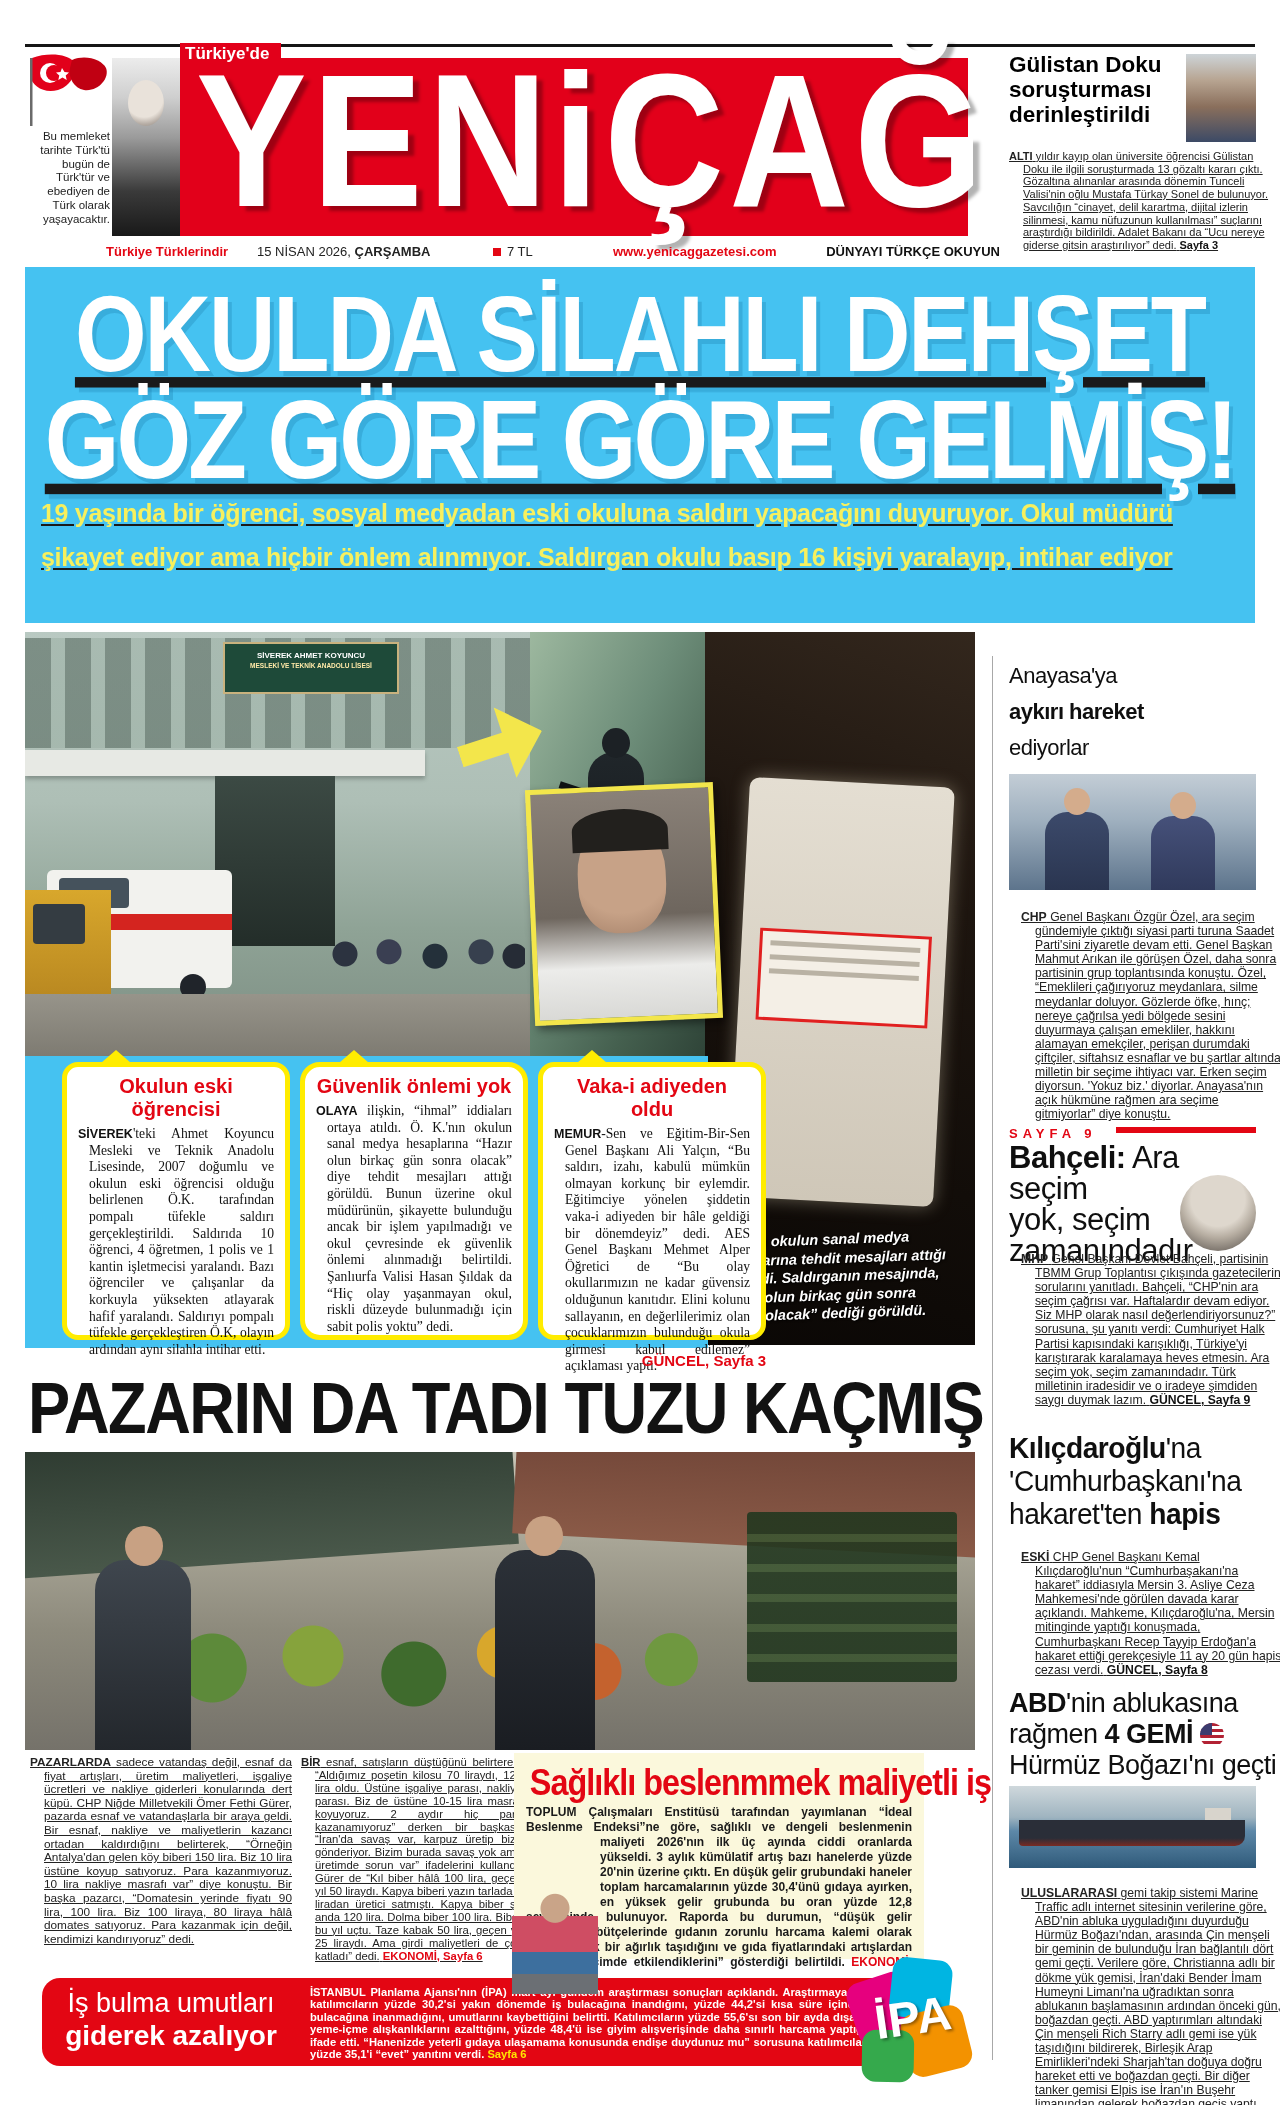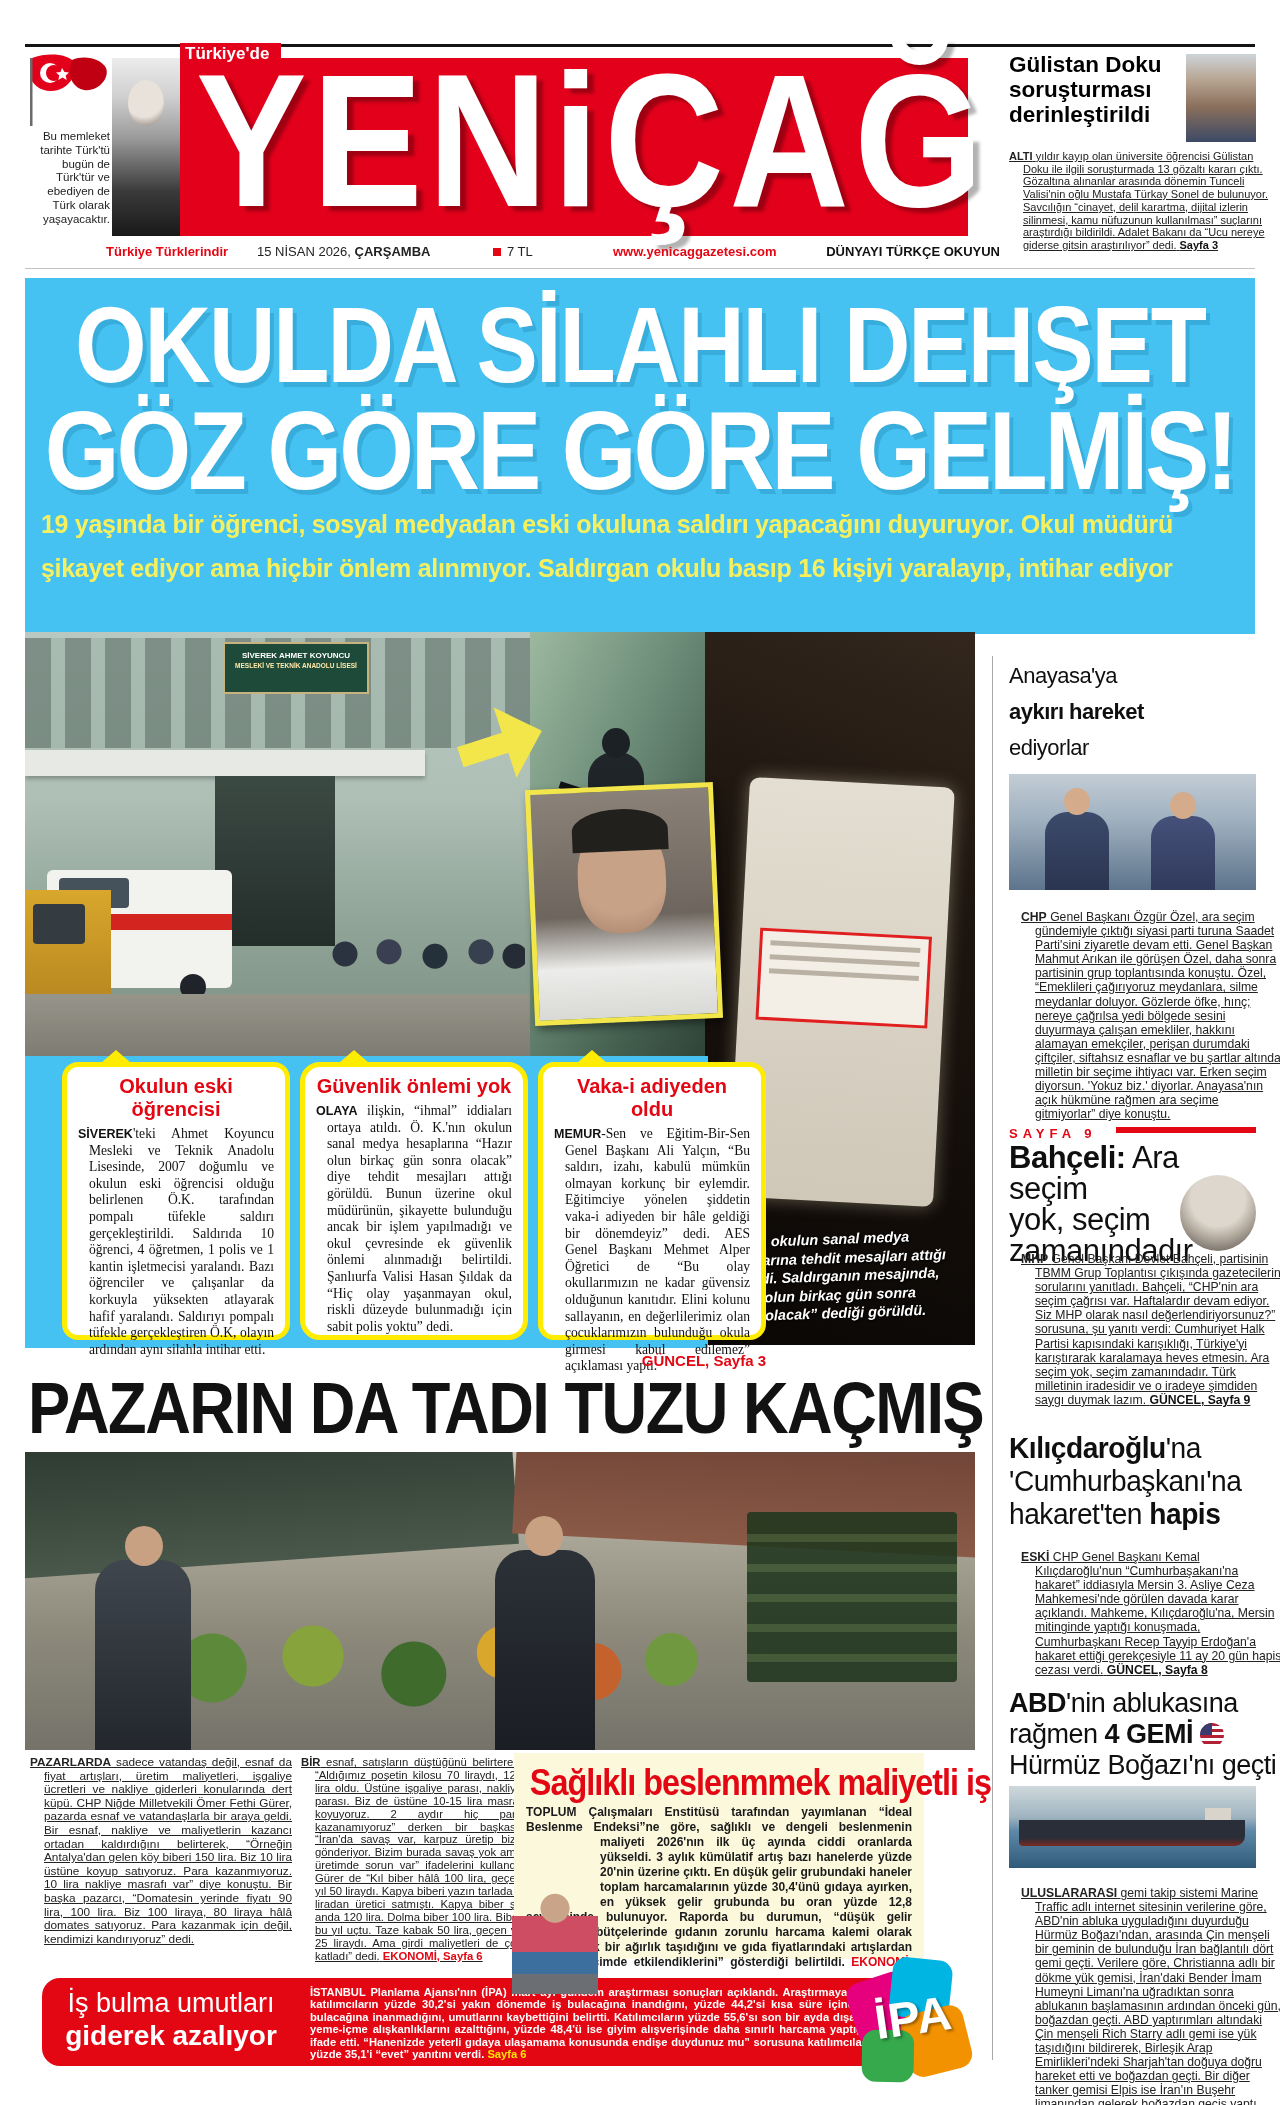--- a/index.html
+++ b/index.html
@@ -30,38 +30,38 @@
   
   .datebar{left:25px;top:240px;width:950px;height:26px;font-size:13px;}
   .d-brand{position:absolute;left:81px;top:4px;color:#e30613;font-weight:bold;}
   .d-date{position:absolute;left:232px;top:4px;color:#222;}
   .d-sq{position:absolute;left:468px;top:8px;width:8px;height:8px;background:#e30613;}
   .d-price{position:absolute;left:482px;top:4px;color:#222;}
   .d-web{position:absolute;left:588px;top:4px;color:#e30613;font-weight:bold;}
   .d-motto{position:absolute;left:790px;top:4px;width:185px;text-align:right;font-weight:bold;color:#111;}
   .hairline{left:25px;top:268px;width:1230px;height:1px;background:#c2c2c2;}
   
-  .hero{left:25px;top:278px;width:1230px;height:356px;background:#45c2f1;overflow:hidden;}
+  .hero{left:25px;top:267px;width:1230px;height:356px;background:#45c2f1;overflow:hidden;text-decoration:underline;}
   .hero-l{width:100%;text-align:center;color:#fff;font-weight:bold;white-space:nowrap;
      transform:scale(1,1.16);transform-origin:center top;
      text-shadow:4px 4px 0 rgba(20,110,160,.25);}
   .hero-l1{margin-top:8px;font-size:92px;line-height:102px;letter-spacing:-2px;}
   .hero-l2{font-size:96px;line-height:108px;letter-spacing:-3px;}
   .hero-sub{margin:14px 0 0 16px;color:#f7f05e;font-weight:bold;font-size:25px;line-height:29.5px;
      letter-spacing:-0.3px;white-space:nowrap;}
   
   .montage{left:25px;top:632px;width:950px;height:424px;background:#8fa79b;}
   .ph-school{position:absolute;left:0;top:0;width:505px;height:424px;overflow:hidden;
      background:linear-gradient(180deg,#b9c9c2 0%,#aebfb6 40%,#8fa396 70%,#7c8d82 100%);}
   .win{position:absolute;left:0;top:6px;width:505px;height:110px;
      background:repeating-linear-gradient(90deg,#5d7066 0 26px,#9fb3a8 26px 40px);opacity:.65;}
   .awning{position:absolute;left:0;top:118px;width:400px;height:26px;background:#e7e9e4;box-shadow:0 3px 4px rgba(0,0,0,.25);}
   .entr{position:absolute;left:190px;top:144px;width:120px;height:170px;
      background:linear-gradient(180deg,#3c4a44 0%,#232d29 100%);}
-  .sign{position:absolute;left:198px;top:10px;width:146px;height:52px;background:#1e4a39;border:2px solid #c9b27e;
+  .sign{position:absolute;left:198px;top:10px;width:176px;height:52px;background:#1e4a39;border:2px solid #c9b27e;
      color:#fff;text-align:center;font-weight:bold;padding-top:7px;box-sizing:border-box;}
   .sign .s1{font-size:8px;line-height:10px;display:block;}
   .sign .s2{font-size:6.5px;line-height:9px;display:block;color:#ffe9a8;}
   .amb{position:absolute;left:22px;top:238px;width:185px;height:118px;background:#f2f2ee;border-radius:6px;}
   .amb:before{content:"";position:absolute;left:0;top:44px;width:100%;height:16px;background:#d4241f;}
   .amb:after{content:"";position:absolute;left:12px;top:8px;width:70px;height:30px;background:#45525c;border-radius:4px;}
   .wheel1,.wheel2{position:absolute;bottom:-12px;width:26px;height:26px;border-radius:50%;background:#20242a;}
   .wheel1{left:22px;} .wheel2{right:26px;}
   .loader{position:absolute;left:0;top:258px;width:86px;height:140px;background:linear-gradient(180deg,#d8a72c,#b07f1d);}
   .loader:before{content:"";position:absolute;left:8px;top:14px;width:52px;height:40px;background:#343c42;border-radius:4px;}

